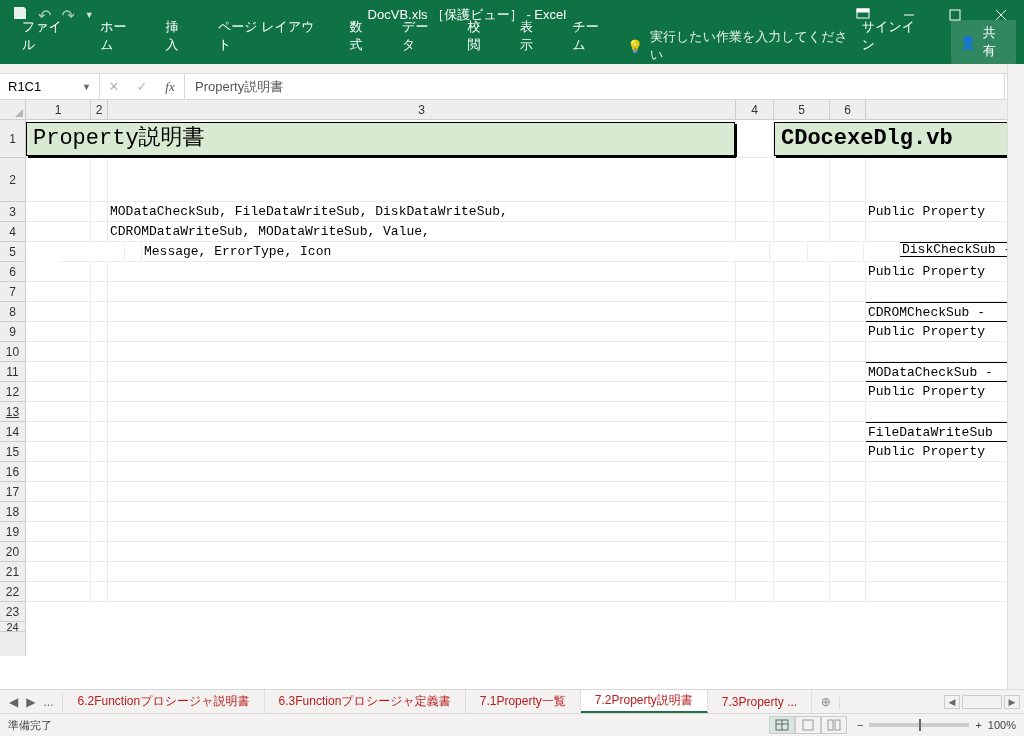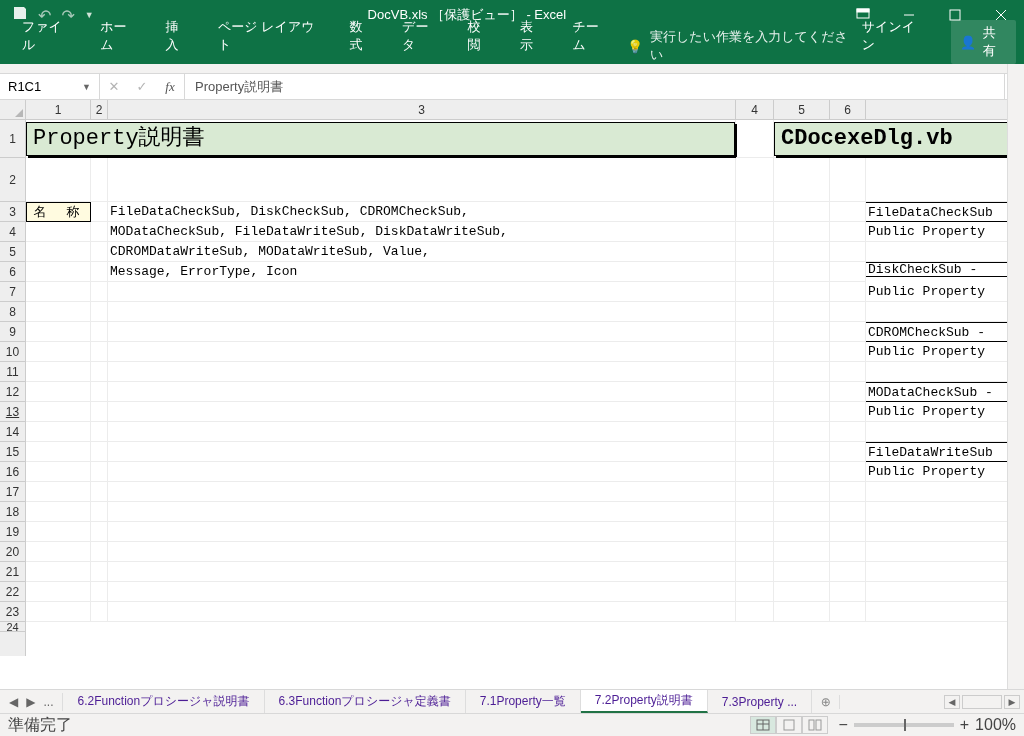--- a/index.html
+++ b/index.html
@@ -51,29 +51,29 @@
 
 .bigtitle { font-size:22px; background:#d9ead3; border:1px solid #000; box-shadow:2px 2px 0 #000; padding:2px 6px; font-family:"Courier New",monospace; }
 .label-cell { background:#fffbe0; border:1px solid #000; text-align:center; justify-content:center; letter-spacing:6px; }
 .mono { font-family:"MS Gothic","Courier New",monospace; }
 
 
 .tabstrip { position:absolute; left:0; right:0; bottom:23px; height:24px; background:#f3f2f1; border-top:1px solid #d8d8d8; display:flex; align-items:center; font-size:12px; }
 .tabnav { display:flex; gap:2px; padding:0 6px; border-right:1px solid #ddd; color:#666; }
 .tabnav span { padding:2px 3px; cursor:pointer; }
 .sheettabs { display:flex; align-items:stretch; height:100%; overflow:hidden; }
-.sheettab { padding:0 14px; display:flex; align-items:center; border-right:1px solid #ddd; background:#f3f2f1; color:#4c1d95; cursor:pointer; white-space:nowrap; }
+.sheettab { padding:0 14px; display:flex; align-items:center; border-right:1px solid #ddd; background:#f3f2f1; color:#b91c1c; cursor:pointer; white-space:nowrap; }
 .sheettab.active { background:#fff; border-bottom:2px solid #217346; font-weight:400; }
 .addsheet { width:28px; display:flex; align-items:center; justify-content:center; color:#888; border-right:1px solid #ddd; }
 .hscroll { flex:1; display:flex; align-items:center; justify-content:flex-end; gap:2px; padding:0 4px; }
 .hscroll .sb { width:40px; height:14px; background:#f3f2f1; border:1px solid #ccc; display:flex; }
 .hscroll .arrow { width:16px; height:14px; border:1px solid #ccc; display:flex; align-items:center; justify-content:center; font-size:9px; color:#666; }
 
 
-.status { position:absolute; left:0; right:0; bottom:0; height:23px; background:#f3f2f1; border-top:1px solid #d8d8d8; display:flex; align-items:center; font-size:16px; color:#444; padding:0 8px; }
+.status { position:absolute; left:0; right:0; bottom:0; height:23px; background:#f3f2f1; border-top:1px solid #d8d8d8; display:flex; align-items:center; font-size:11px; color:#444; padding:0 8px; }
 .status .views { margin-left:auto; display:flex; gap:0; }
 .status .views div { width:26px; height:18px; border:1px solid #ccc; display:flex; align-items:center; justify-content:center; }
 .status .views div.active { background:#d8e8df; }
 .status .zoom { display:flex; align-items:center; gap:6px; margin-left:10px; }
 .status .slider { width:100px; height:4px; background:#ccc; position:relative; }
 .status .slider:after { content:""; position:absolute; left:50%; top:-4px; width:2px; height:12px; background:#666; }
 
 .vscroll { position:absolute; right:0; top:64px; bottom:47px; width:17px; background:#f3f2f1; border-left:1px solid #ddd; }
 
 </style>
@@ -212,47 +212,38 @@
           <div class="grow" style="height: 44px;">
             <div class="gcell" style="width: 65px; height: 44px;"></div>
             <div class="gcell" style="width: 17px; height: 44px;"></div>
             <div class="gcell" style="width: 628px; height: 44px;"></div>
             <div class="gcell" style="width: 38px; height: 44px;"></div>
             <div class="gcell" style="width: 56px; height: 44px;"></div>
             <div class="gcell" style="width: 36px; height: 44px;"></div>
             <div class="gcell mono" style="flex: 1 1 0%; height: 44px;"></div>
           </div>
           <div class="grow" style="height: 20px;">
-            <div class="gcell label-cell" style="width: 65px; height: 20px;">名 称</div>
-            <div class="gcell" style="width: 17px; height: 20px;"></div>
-            <div class="gcell" style="width: 628px; height: 20px;">FileDataCheckSub, DiskCheckSub, CDROMCheckSub,</div>
-            <div class="gcell" style="width: 38px; height: 20px;"></div>
-            <div class="gcell" style="width: 56px; height: 20px;"></div>
-            <div class="gcell" style="width: 36px; height: 20px;"></div>
-            <div class="gcell mono" style="flex: 1 1 0%; height: 20px; border-top: 1px solid rgb(0, 0, 0); border-bottom: 1px solid rgb(0, 0, 0);">FileDataCheckSub</div>
-          </div>
-          <div class="grow" style="height: 20px;">
             <div class="gcell" style="width: 65px; height: 20px;"></div>
             <div class="gcell" style="width: 17px; height: 20px;"></div>
             <div class="gcell" style="width: 628px; height: 20px;">MODataCheckSub, FileDataWriteSub, DiskDataWriteSub,</div>
             <div class="gcell" style="width: 38px; height: 20px;"></div>
             <div class="gcell" style="width: 56px; height: 20px;"></div>
             <div class="gcell" style="width: 36px; height: 20px;"></div>
             <div class="gcell mono" style="flex: 1 1 0%; height: 20px;">Public Property</div>
           </div>
           <div class="grow" style="height: 20px;">
             <div class="gcell" style="width: 65px; height: 20px;"></div>
             <div class="gcell" style="width: 17px; height: 20px;"></div>
             <div class="gcell" style="width: 628px; height: 20px;">CDROMDataWriteSub, MODataWriteSub, Value,</div>
             <div class="gcell" style="width: 38px; height: 20px;"></div>
             <div class="gcell" style="width: 56px; height: 20px;"></div>
             <div class="gcell" style="width: 36px; height: 20px;"></div>
             <div class="gcell mono" style="flex: 1 1 0%; height: 20px;"></div>
           </div>
-          <div class="grow" style="height: 20px;">
+          <div class="grow" style="height: 20px; padding-left: 34px;">
             <div class="gcell" style="width: 65px; height: 20px;"></div>
             <div class="gcell" style="width: 17px; height: 20px;"></div>
             <div class="gcell" style="width: 628px; height: 20px;">Message, ErrorType, Icon</div>
             <div class="gcell" style="width: 38px; height: 20px;"></div>
             <div class="gcell" style="width: 56px; height: 20px;"></div>
             <div class="gcell" style="width: 36px; height: 20px;"></div>
             <div class="gcell mono" style="flex: 1 1 0%; height: 15px; border-top: 1px solid rgb(0, 0, 0); border-bottom: 1px solid rgb(0, 0, 0);">DiskCheckSub -</div>
           </div>
           <div class="grow" style="height: 20px;">
             <div class="gcell" style="width: 65px; height: 20px;"></div>

